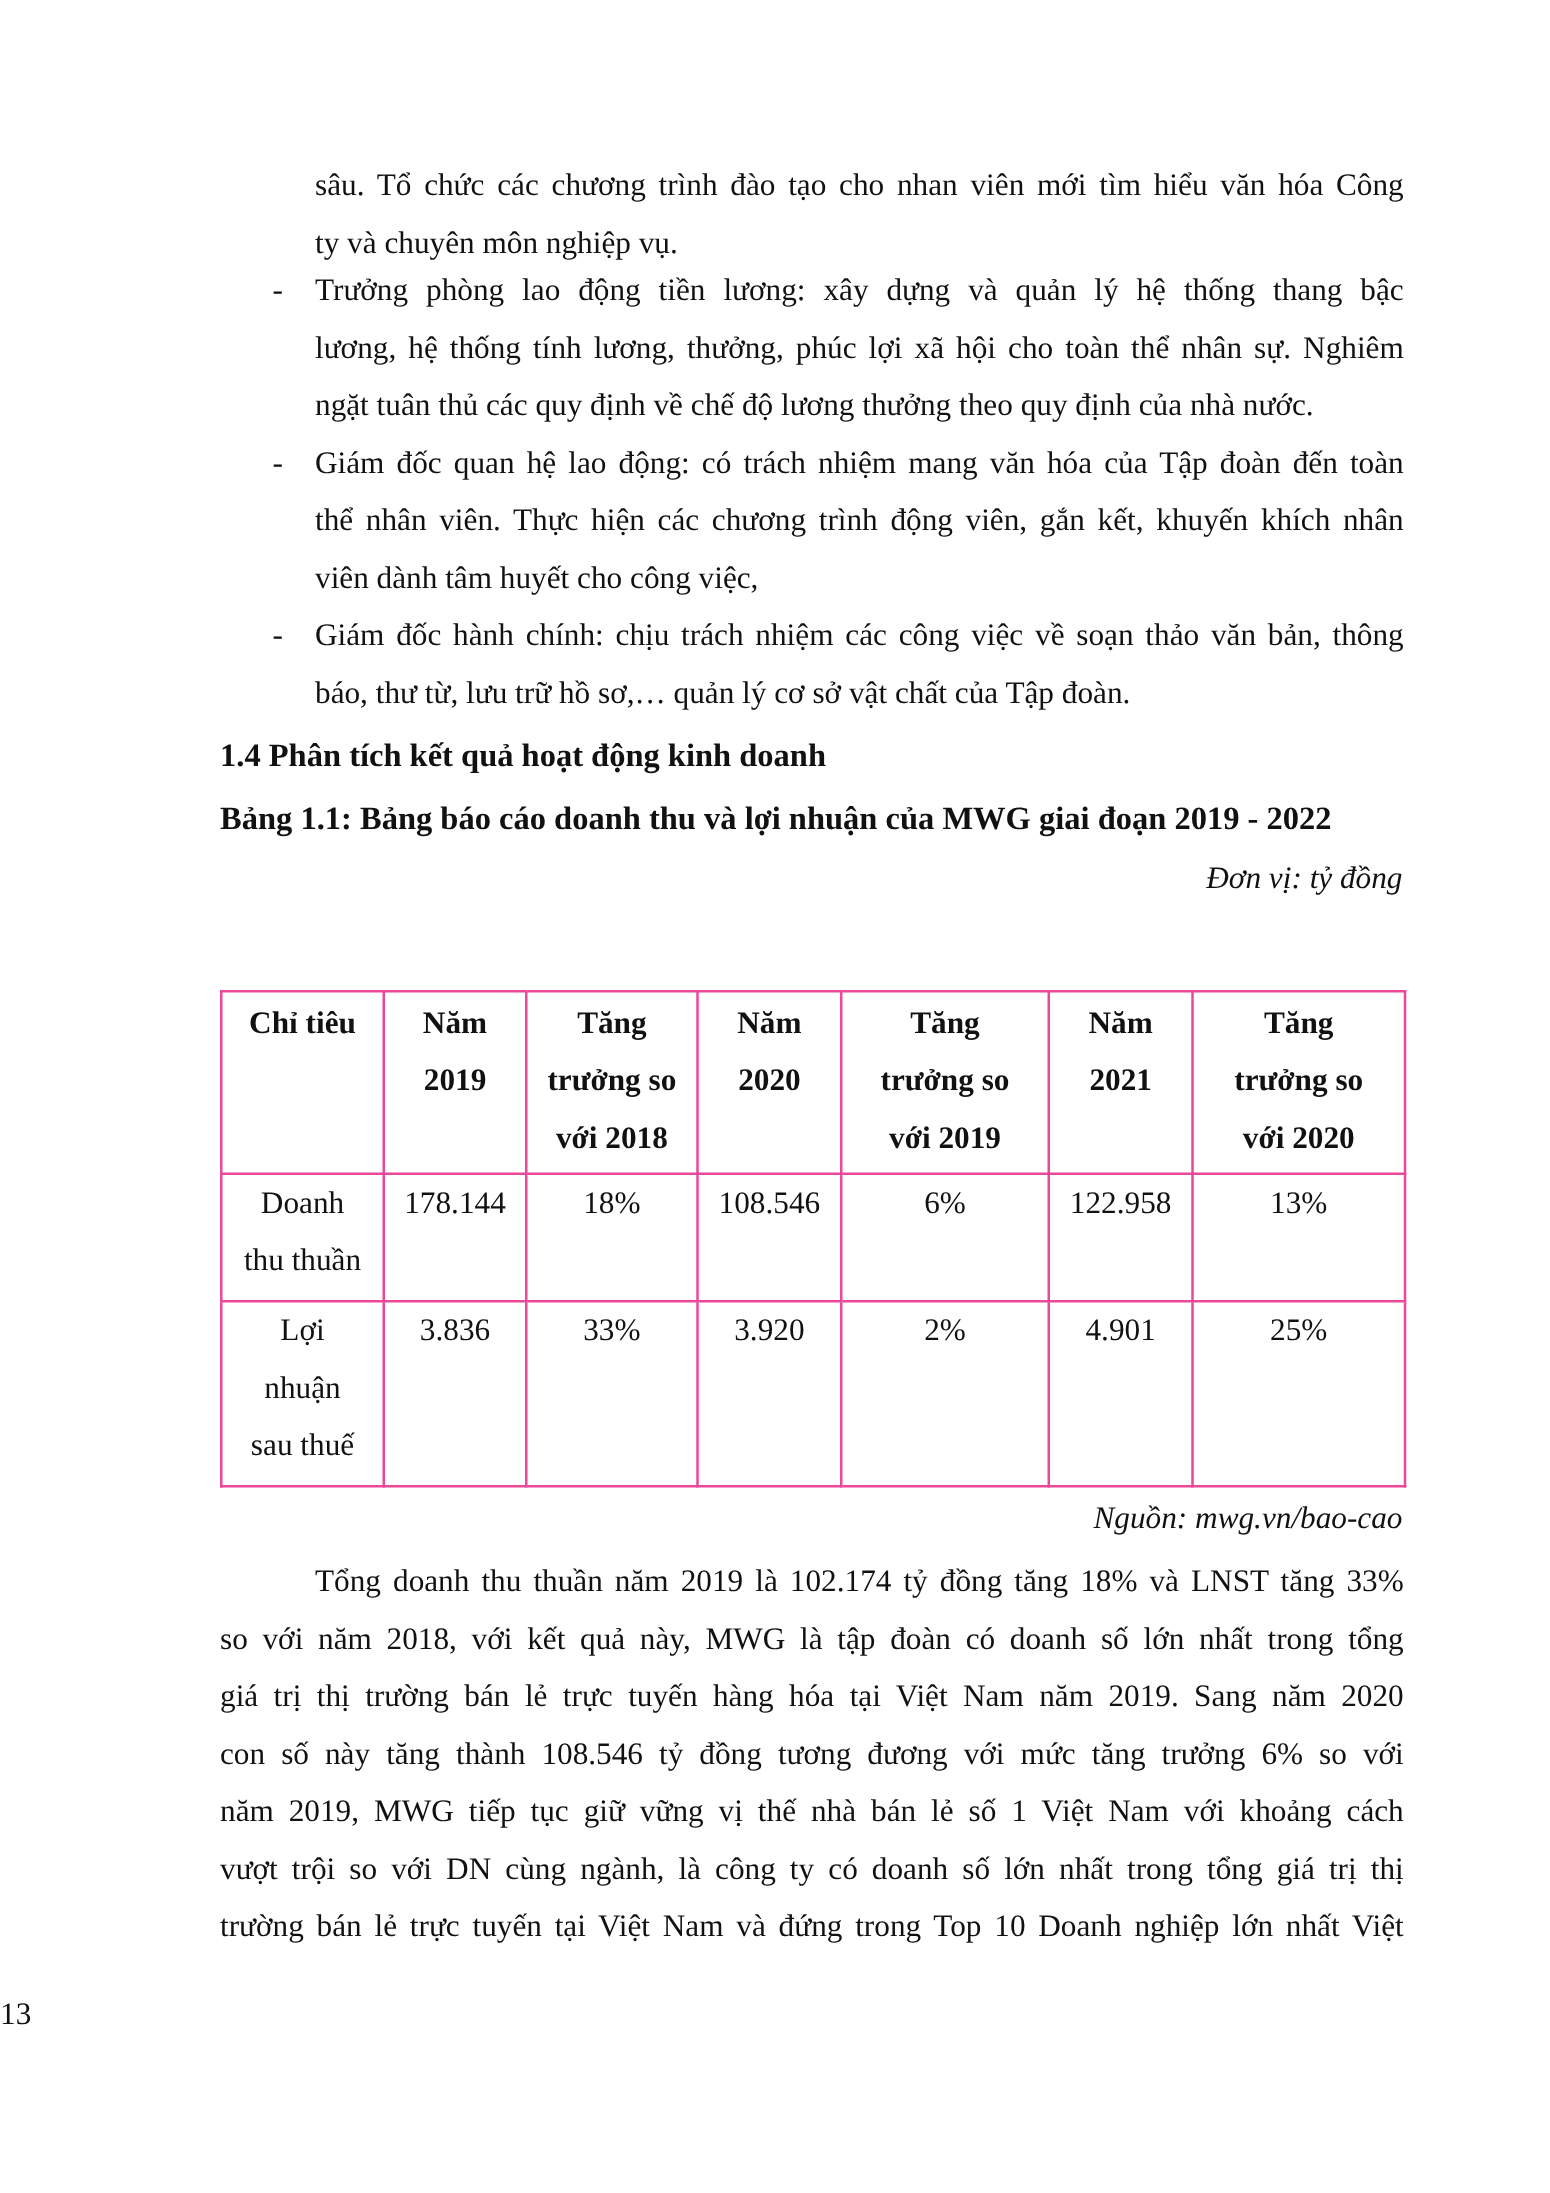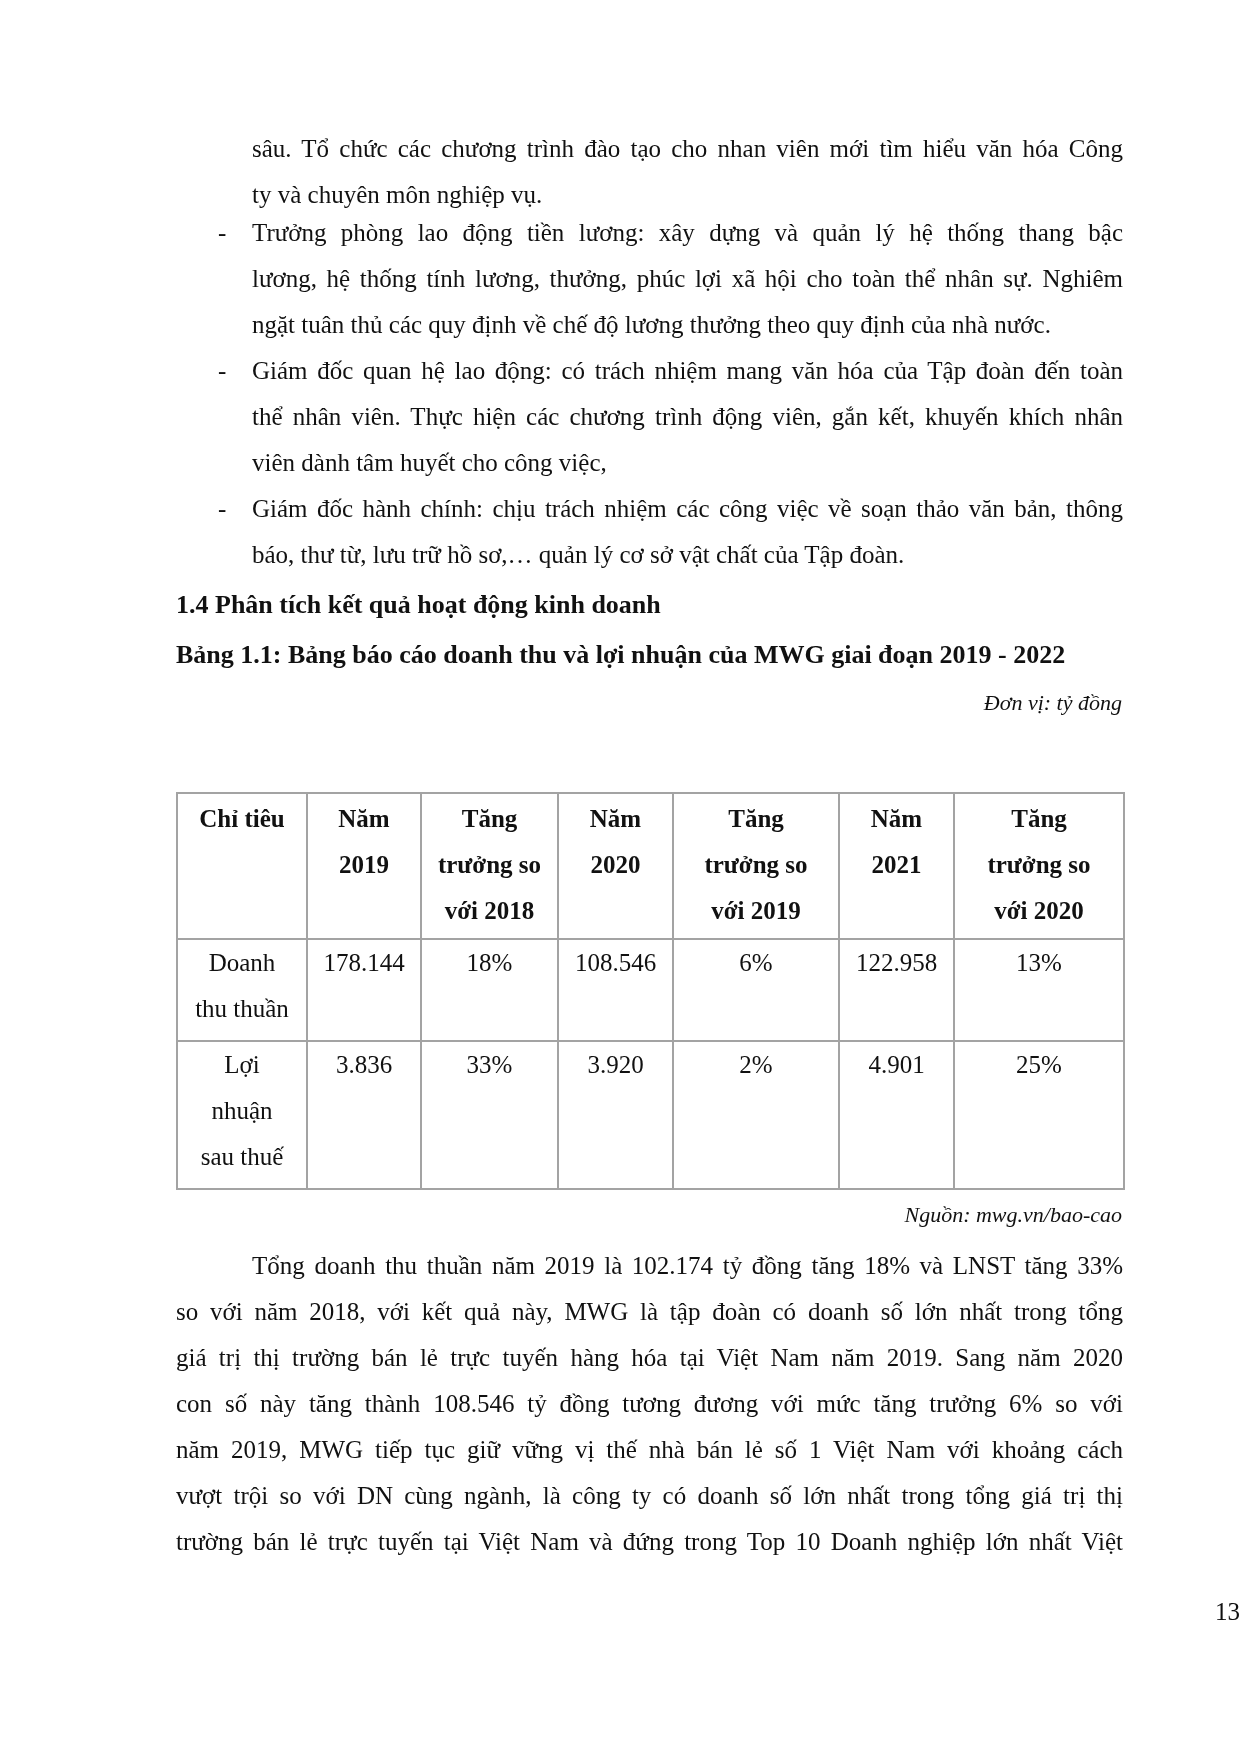--- a/index.html
+++ b/index.html
@@ -39,38 +39,38 @@
     }
     .heading {
       position: absolute;
       font-size: 26px;
       line-height: 30px;
       font-weight: bold;
       white-space: nowrap;
     }
     .right-italic {
       position: absolute;
-      font-size: 22px;
+      font-size: 25px;
       line-height: 30px;
       font-style: italic;
       right: 118px;
       text-align: right;
       white-space: nowrap;
     }
     table.report {
       position: absolute;
       left: 176px;
       top: 792px;
       width: 947px;
       border-collapse: collapse;
       table-layout: fixed;
       font-size: 25px;
     }
     table.report th, table.report td {
-      border: 2px solid #a3a3a3;
+      border: 2px solid #ec4899;
       vertical-align: top;
       text-align: center;
       padding: 0 4px;
       line-height: 46px;
     }
     table.report th {
       font-weight: bold;
       height: 142px;
       padding-top: 2px;
     }
@@ -78,21 +78,21 @@
       font-weight: normal;
       padding-top: 0;
     }
     table.report tr.row-revenue td { height: 100px; }
     table.report tr.row-profit td { height: 146px; }
     .page-number {
       position: absolute;
       top: 1597px;
       left: 0;
       width: 1240px;
-      text-align: right;
+      text-align: left;
       font-size: 25px;
       line-height: 30px;
     }
   </style>
 </head>
 <body>
 
 <div class="page">
 
   <div class="line justify" style="left:252px; top:134px; width:871px;">sâu. Tổ chức các chương trình đào tạo cho nhan viên mới tìm hiểu văn hóa Công</div>

